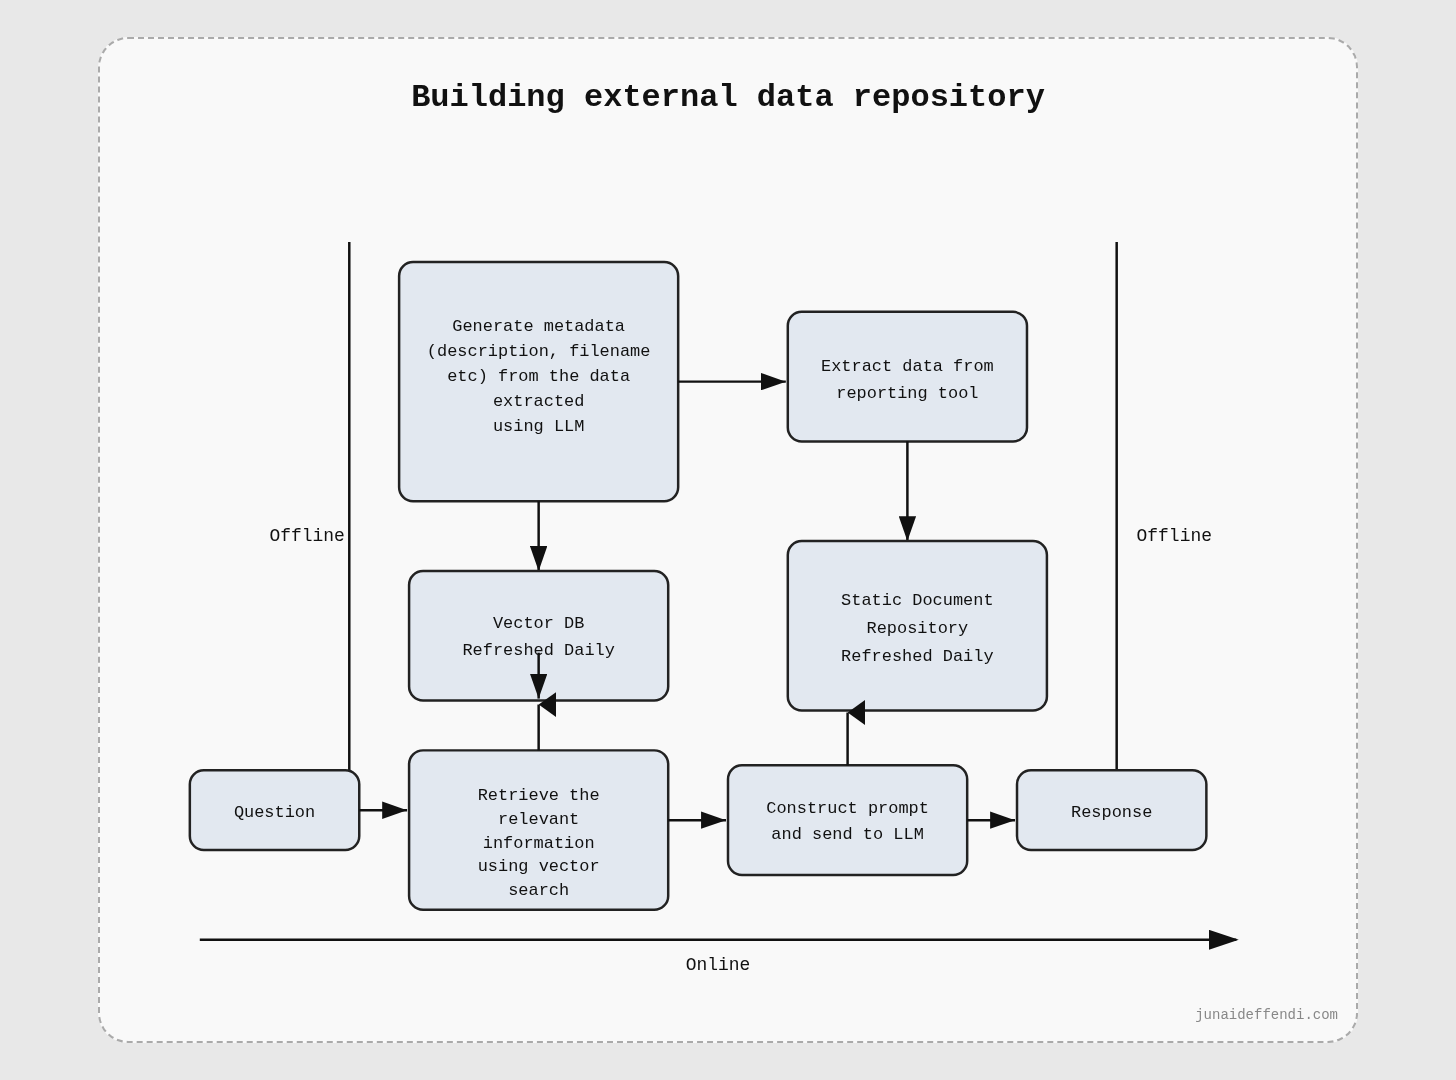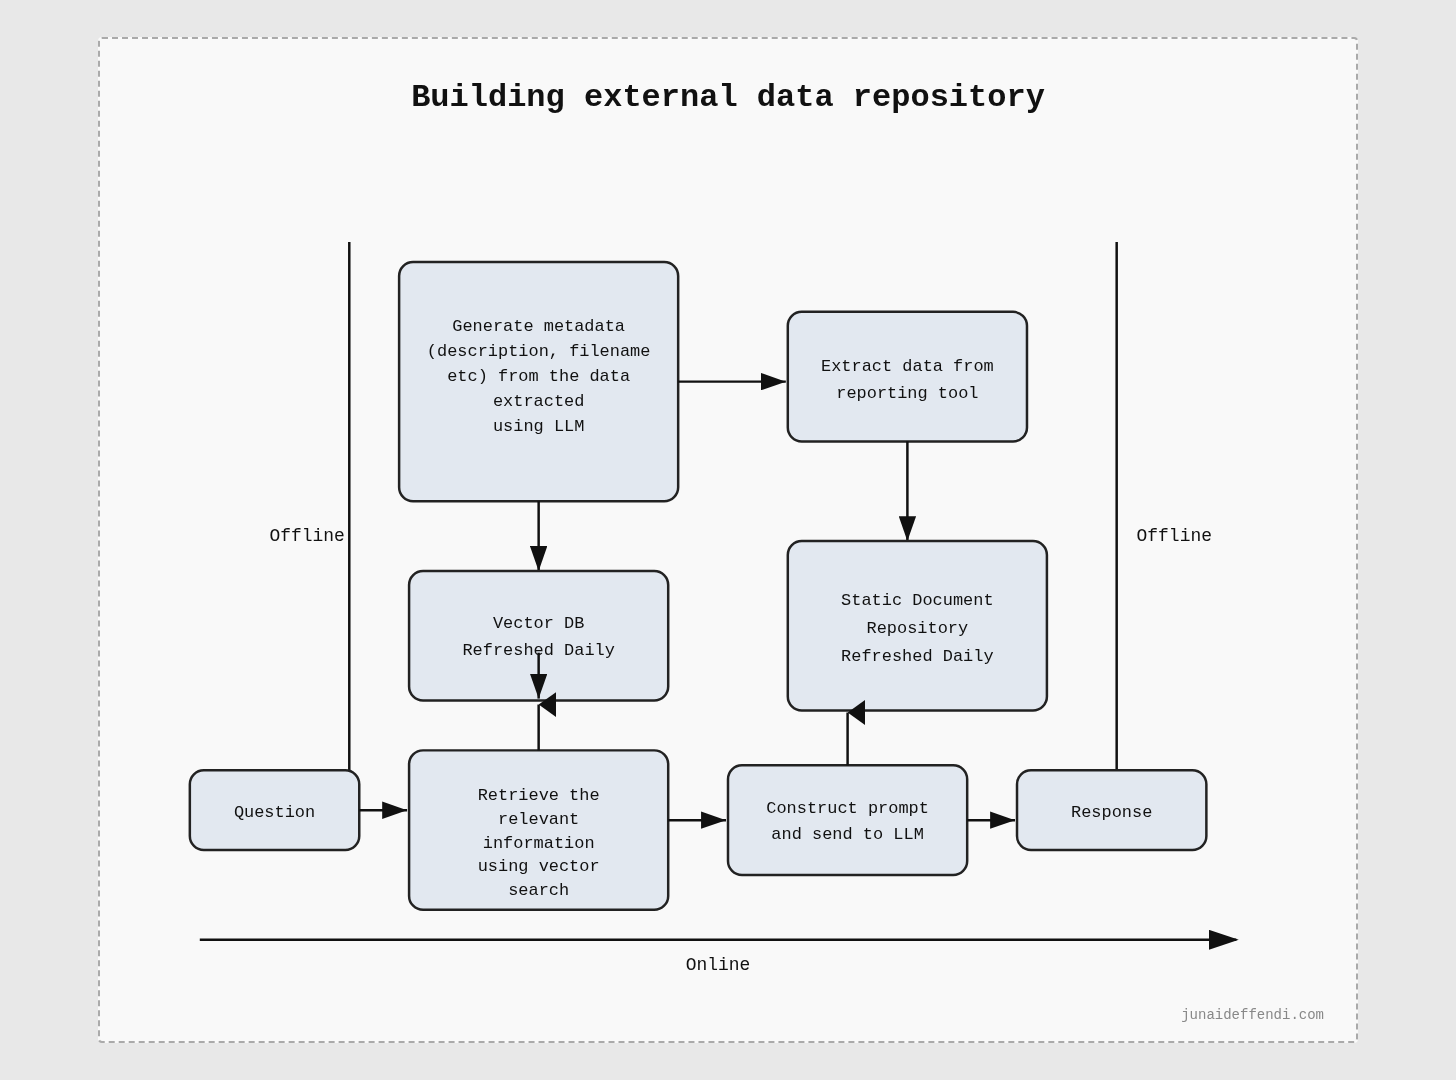--- a/index.html
+++ b/index.html
@@ -11,21 +11,21 @@
       justify-content: center;
       min-height: 1080px;
       font-family: 'Courier New', Courier, monospace;
     }
 
     .diagram-wrapper {
       width: 1260px;
       min-height: 1000px;
       background: #f9f9f9;
       border: 2px dashed #aaa;
-      border-radius: 4px;
+      border-radius: 30px;
       position: relative;
       padding: 40px;
     }
 
     .diagram-title {
       text-align: center;
       font-size: 32px;
       font-weight: bold;
       font-family: 'Courier New', Courier, monospace;
       margin-bottom: 20px;
@@ -63,21 +63,21 @@
     .arrow {
       fill: none;
       stroke: #111;
       stroke-width: 2.5;
       marker-end: url(#arrowhead);
     }
 
     .watermark {
       position: absolute;
       bottom: 18px;
-      right: 32px;
+      right: 18px;
       font-family: 'Courier New', Courier, monospace;
       font-size: 14px;
       color: #888;
     }
   </style>
 </head>
 <body>
 
 <div class="diagram-wrapper">
   <div class="diagram-title">Building external data repository</div>

